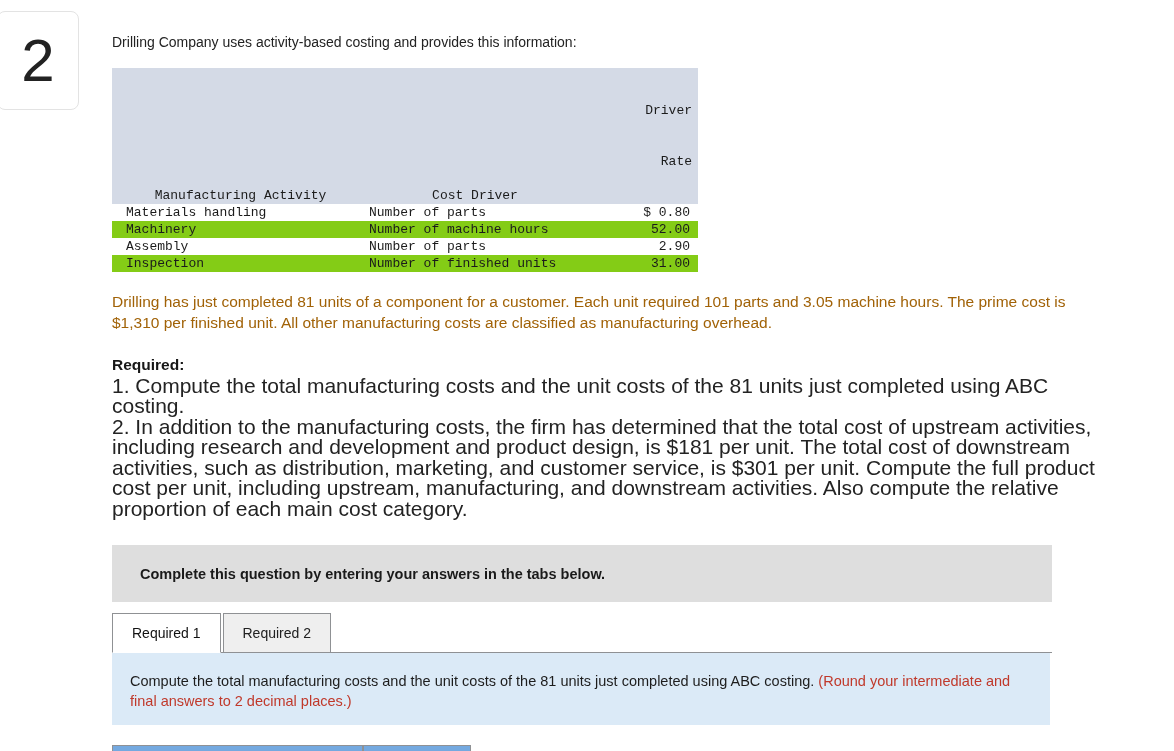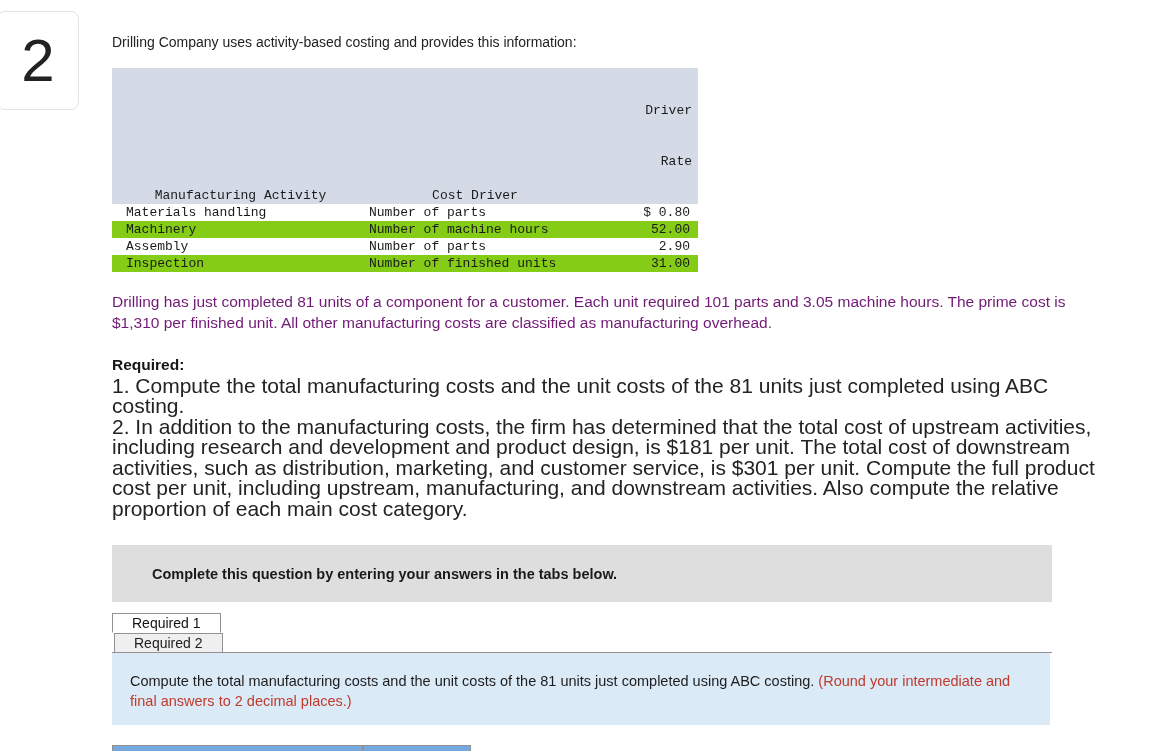--- a/index.html
+++ b/index.html
@@ -83,21 +83,21 @@
   #driver-table td.c-act  { text-align: left;  padding-left: 14px; }
   #driver-table td.c-drv  { text-align: left;  padding-left: 0; }
   #driver-table td.c-rate { text-align: right; padding-right: 8px; }
   #driver-table tbody tr.alt { background: #84cc16; }
   #driver-table .hdr-two-line { display: block; text-align: right; }
 
   
   .body-para {
     font-size: 15.5px;
     line-height: 20.5px;
-    color: #701a75;
+    color: #a16207;
     margin-top: 20px;
     width: 1005px;
   }
   .req-head {
     font-size: 15.5px;
     font-weight: bold;
     color: #171717;
     margin-top: 22px;
     line-height: 20.5px;
   }
@@ -115,32 +115,31 @@
     height: 57px;
     background: #dedede;
     display: flex;
     align-items: center;
     box-sizing: border-box;
   }
   #answer-banner .txt {
     font-size: 14.5px;
     font-weight: bold;
     color: #1a1a1a;
-    padding-left: 40px;
+    padding-left: 28px;
   }
 
   
   #tab-strip {
     margin-top: 11px;
     width: 940px;
     height: 40px;
     position: relative;
     display: flex;
     align-items: flex-start;
-    flex-direction: column;
   }
   #tab-strip::after {
     content: "";
     position: absolute;
     left: 0; right: 0; bottom: 0;
     height: 1px;
     background: #8f9194;
   }
   .tab {
     position: relative;

